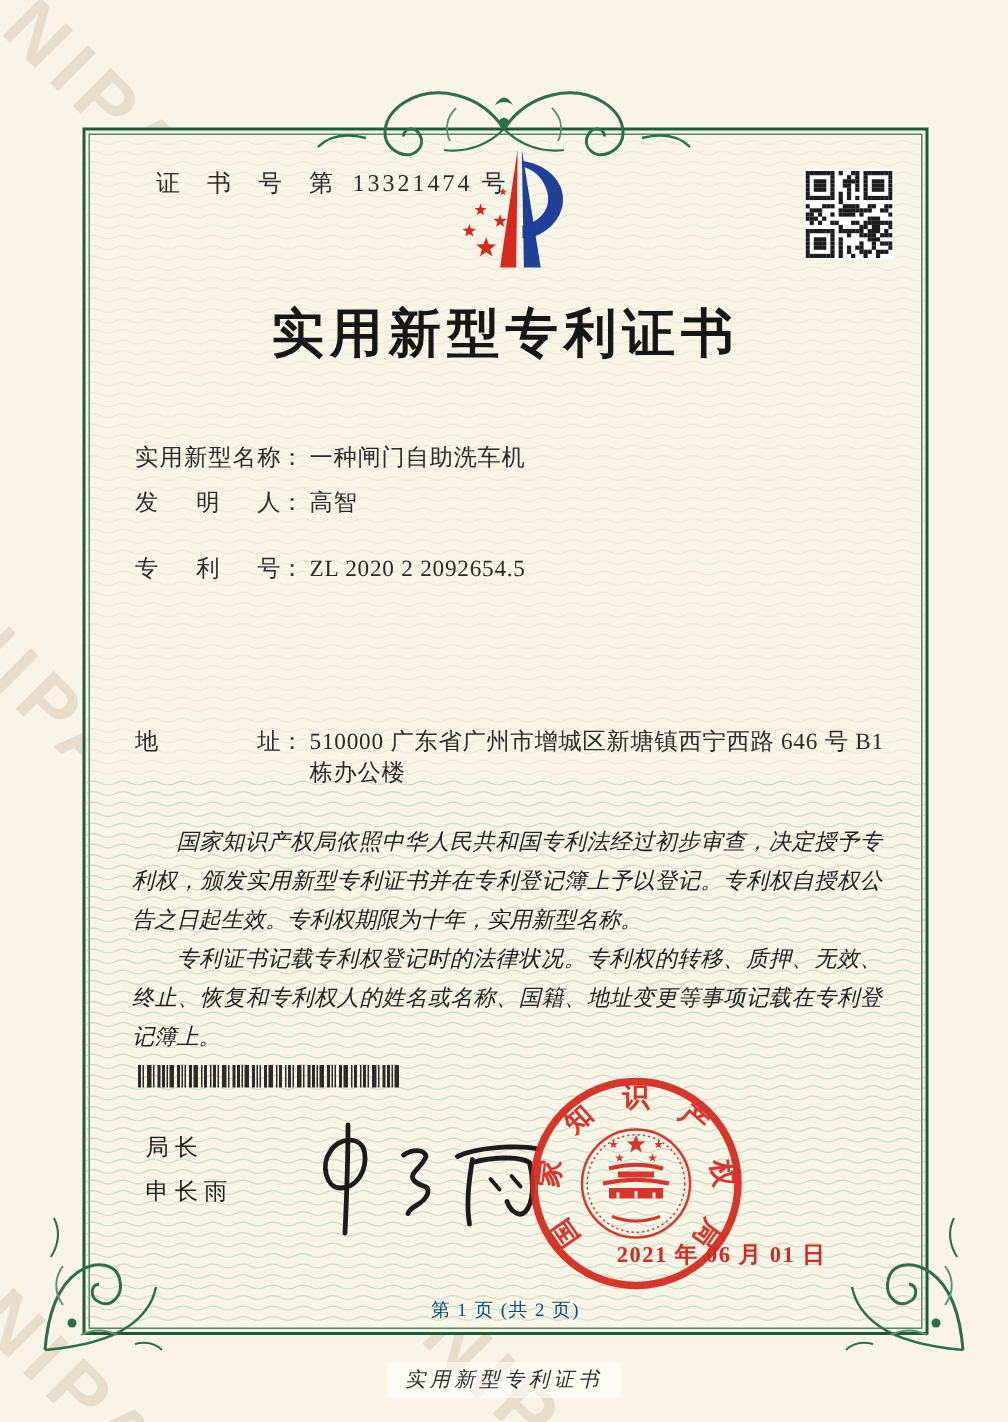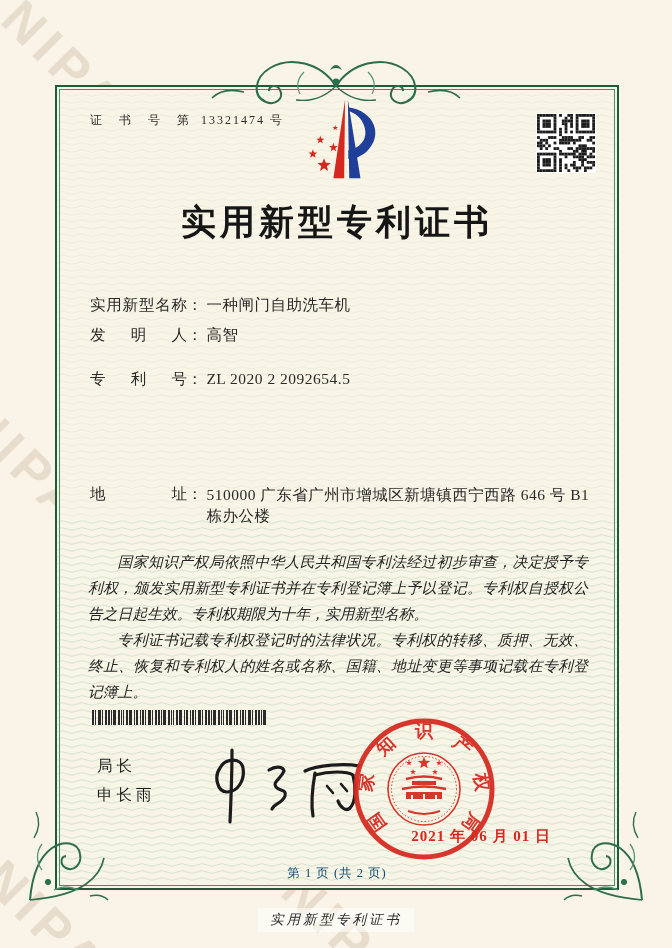--- a/index.html
+++ b/index.html
@@ -24,21 +24,21 @@
     position:absolute;left:55px;top:85px;width:560px;height:801px;
     border:2px solid #1e5c38;background:#f8f4e6;
   }
   .frame-inner{
     position:absolute;inset:2px;border:1px solid #4e8a66;pointer-events:none;
   }
   .guilloche{position:absolute;inset:0;width:100%;height:100%;pointer-events:none;}
   .ornament{position:absolute;pointer-events:none;}
   
   .cert-no{
-    position:absolute;left:33px;top:25px;font-size:12px;letter-spacing:2px;color:#2b2b2b;
+    position:absolute;left:47px;top:25px;font-size:16px;letter-spacing:2px;color:#2b2b2b;
   }
   .cert-no .sp{letter-spacing:7px;}
   
   .logo{position:absolute;left:234px;top:11px;}
   .qr{position:absolute;left:479px;top:26px;width:58px;height:58px;background:#fff;padding:1px;}
   
   .title{
     position:absolute;left:0;top:112px;width:100%;text-align:center;
     font-size:35px;font-weight:bold;letter-spacing:4px;color:#161616;
   }

